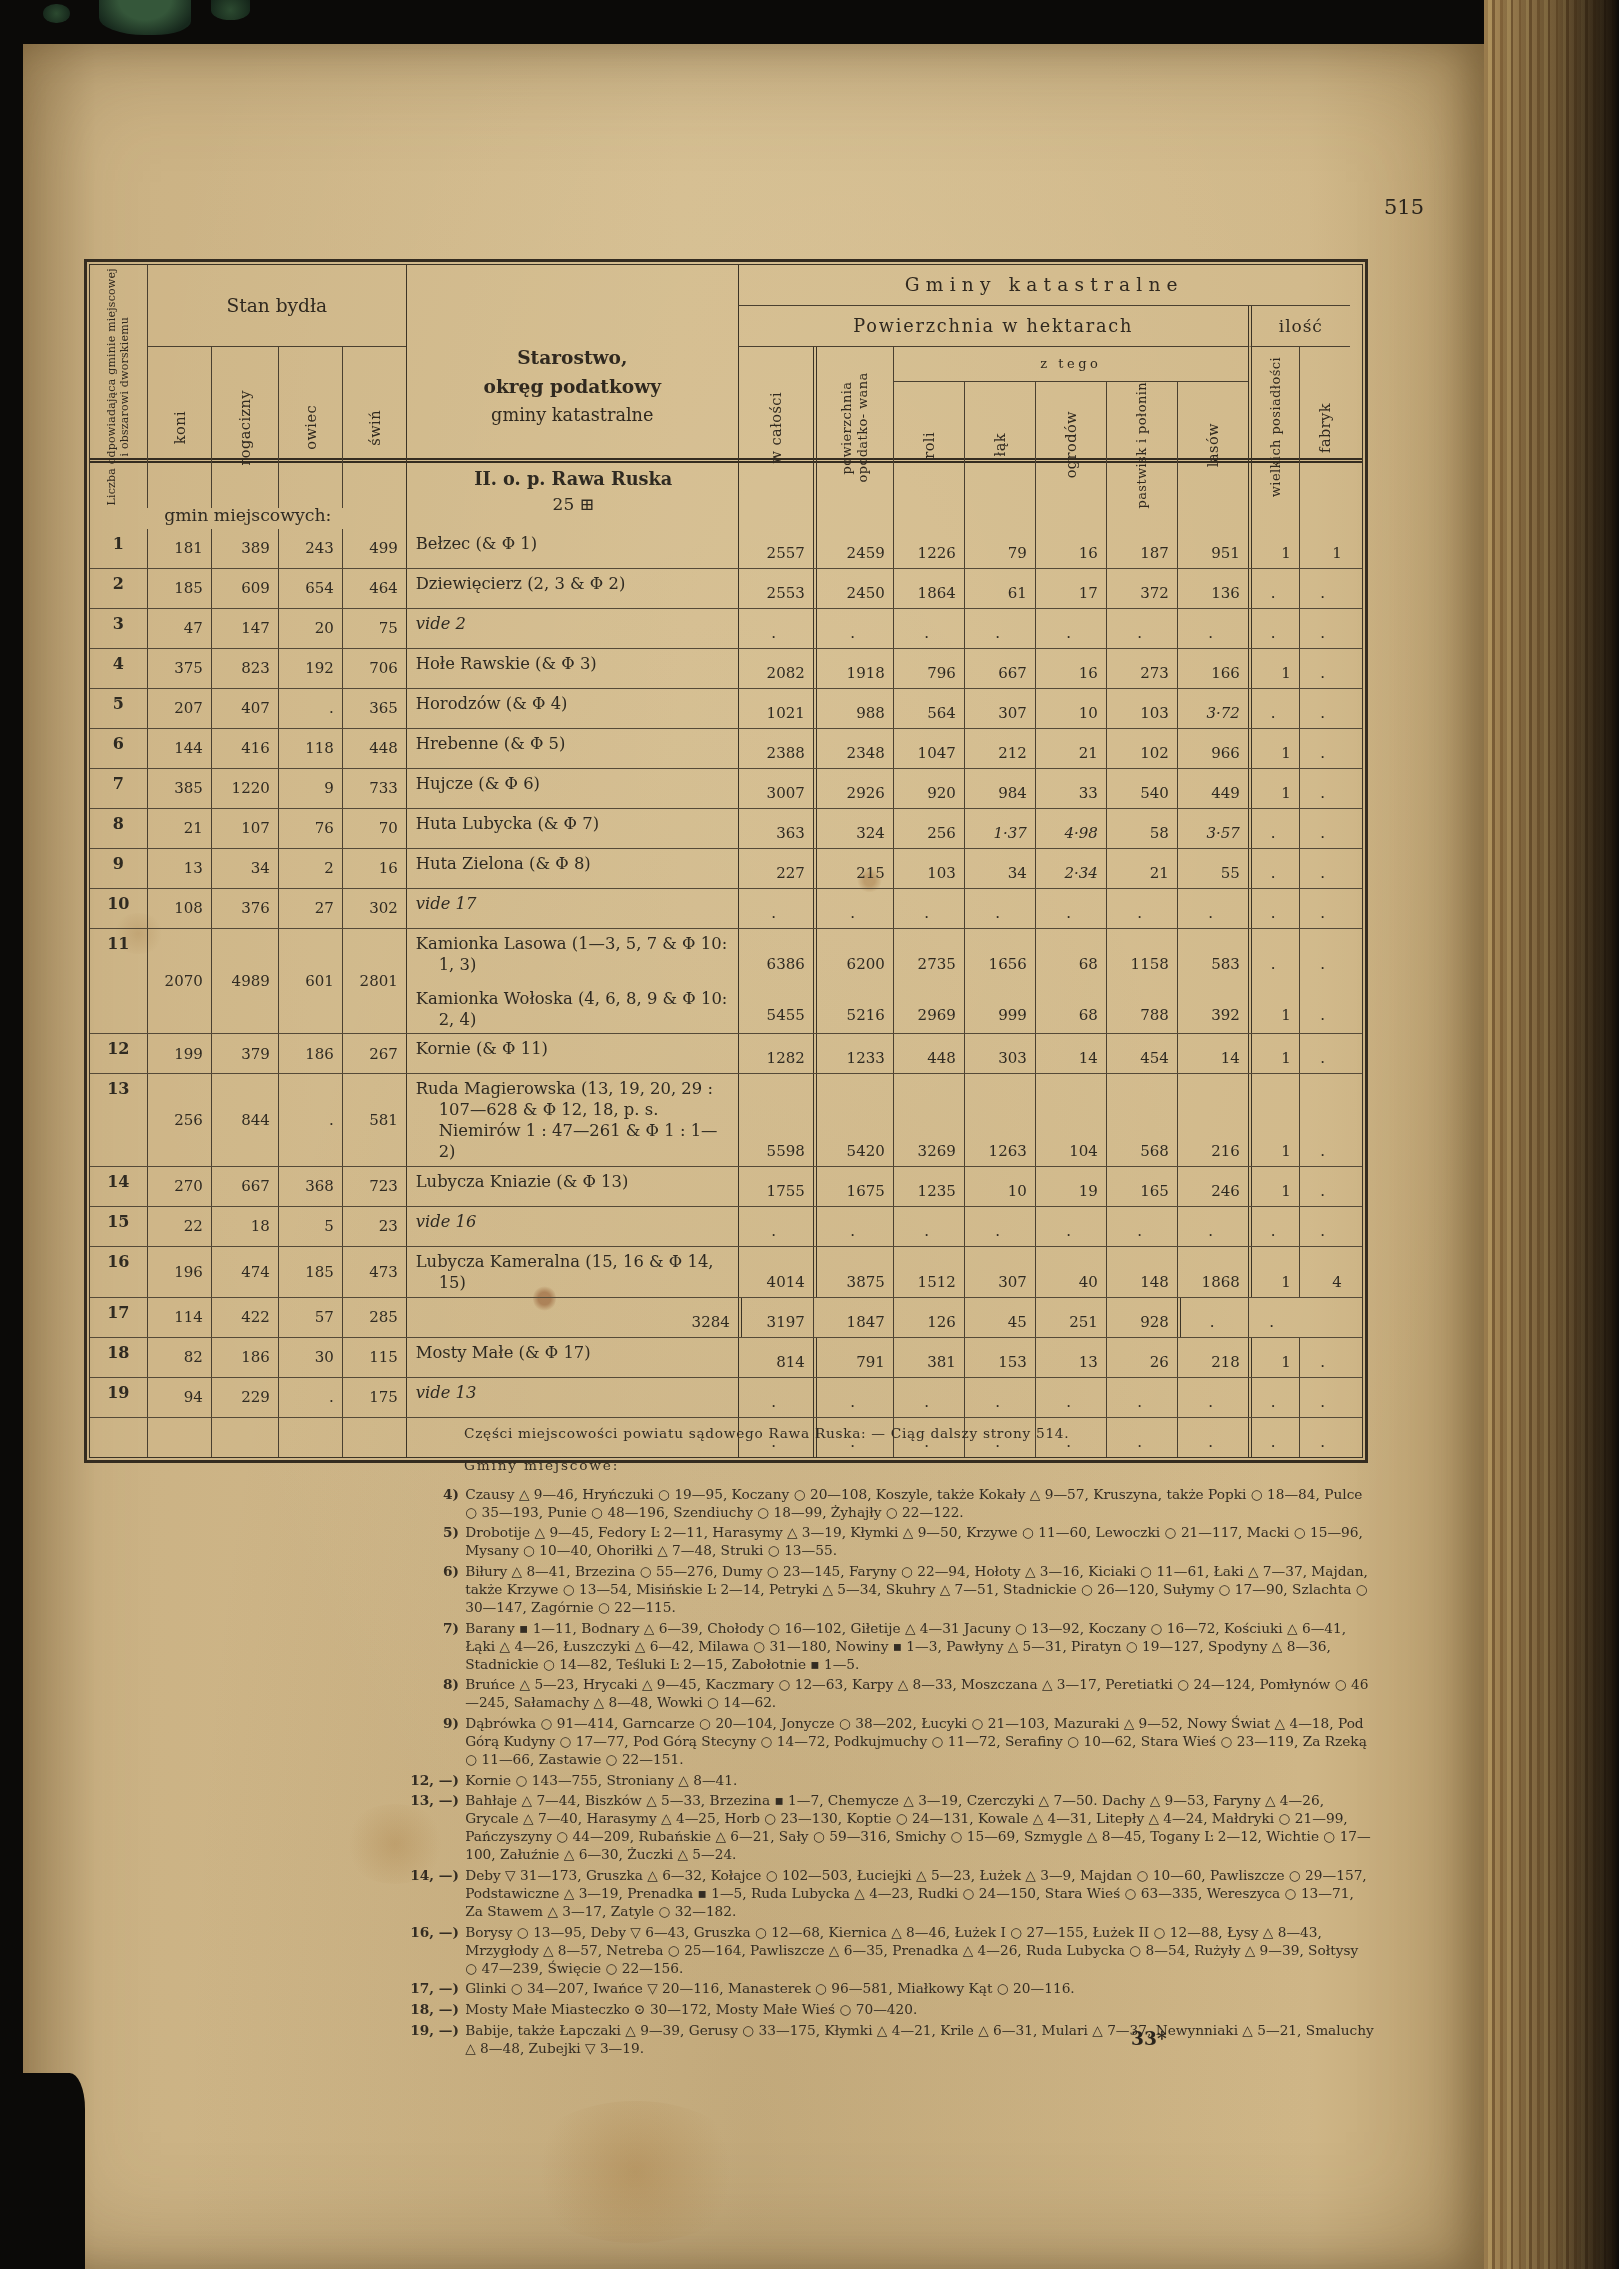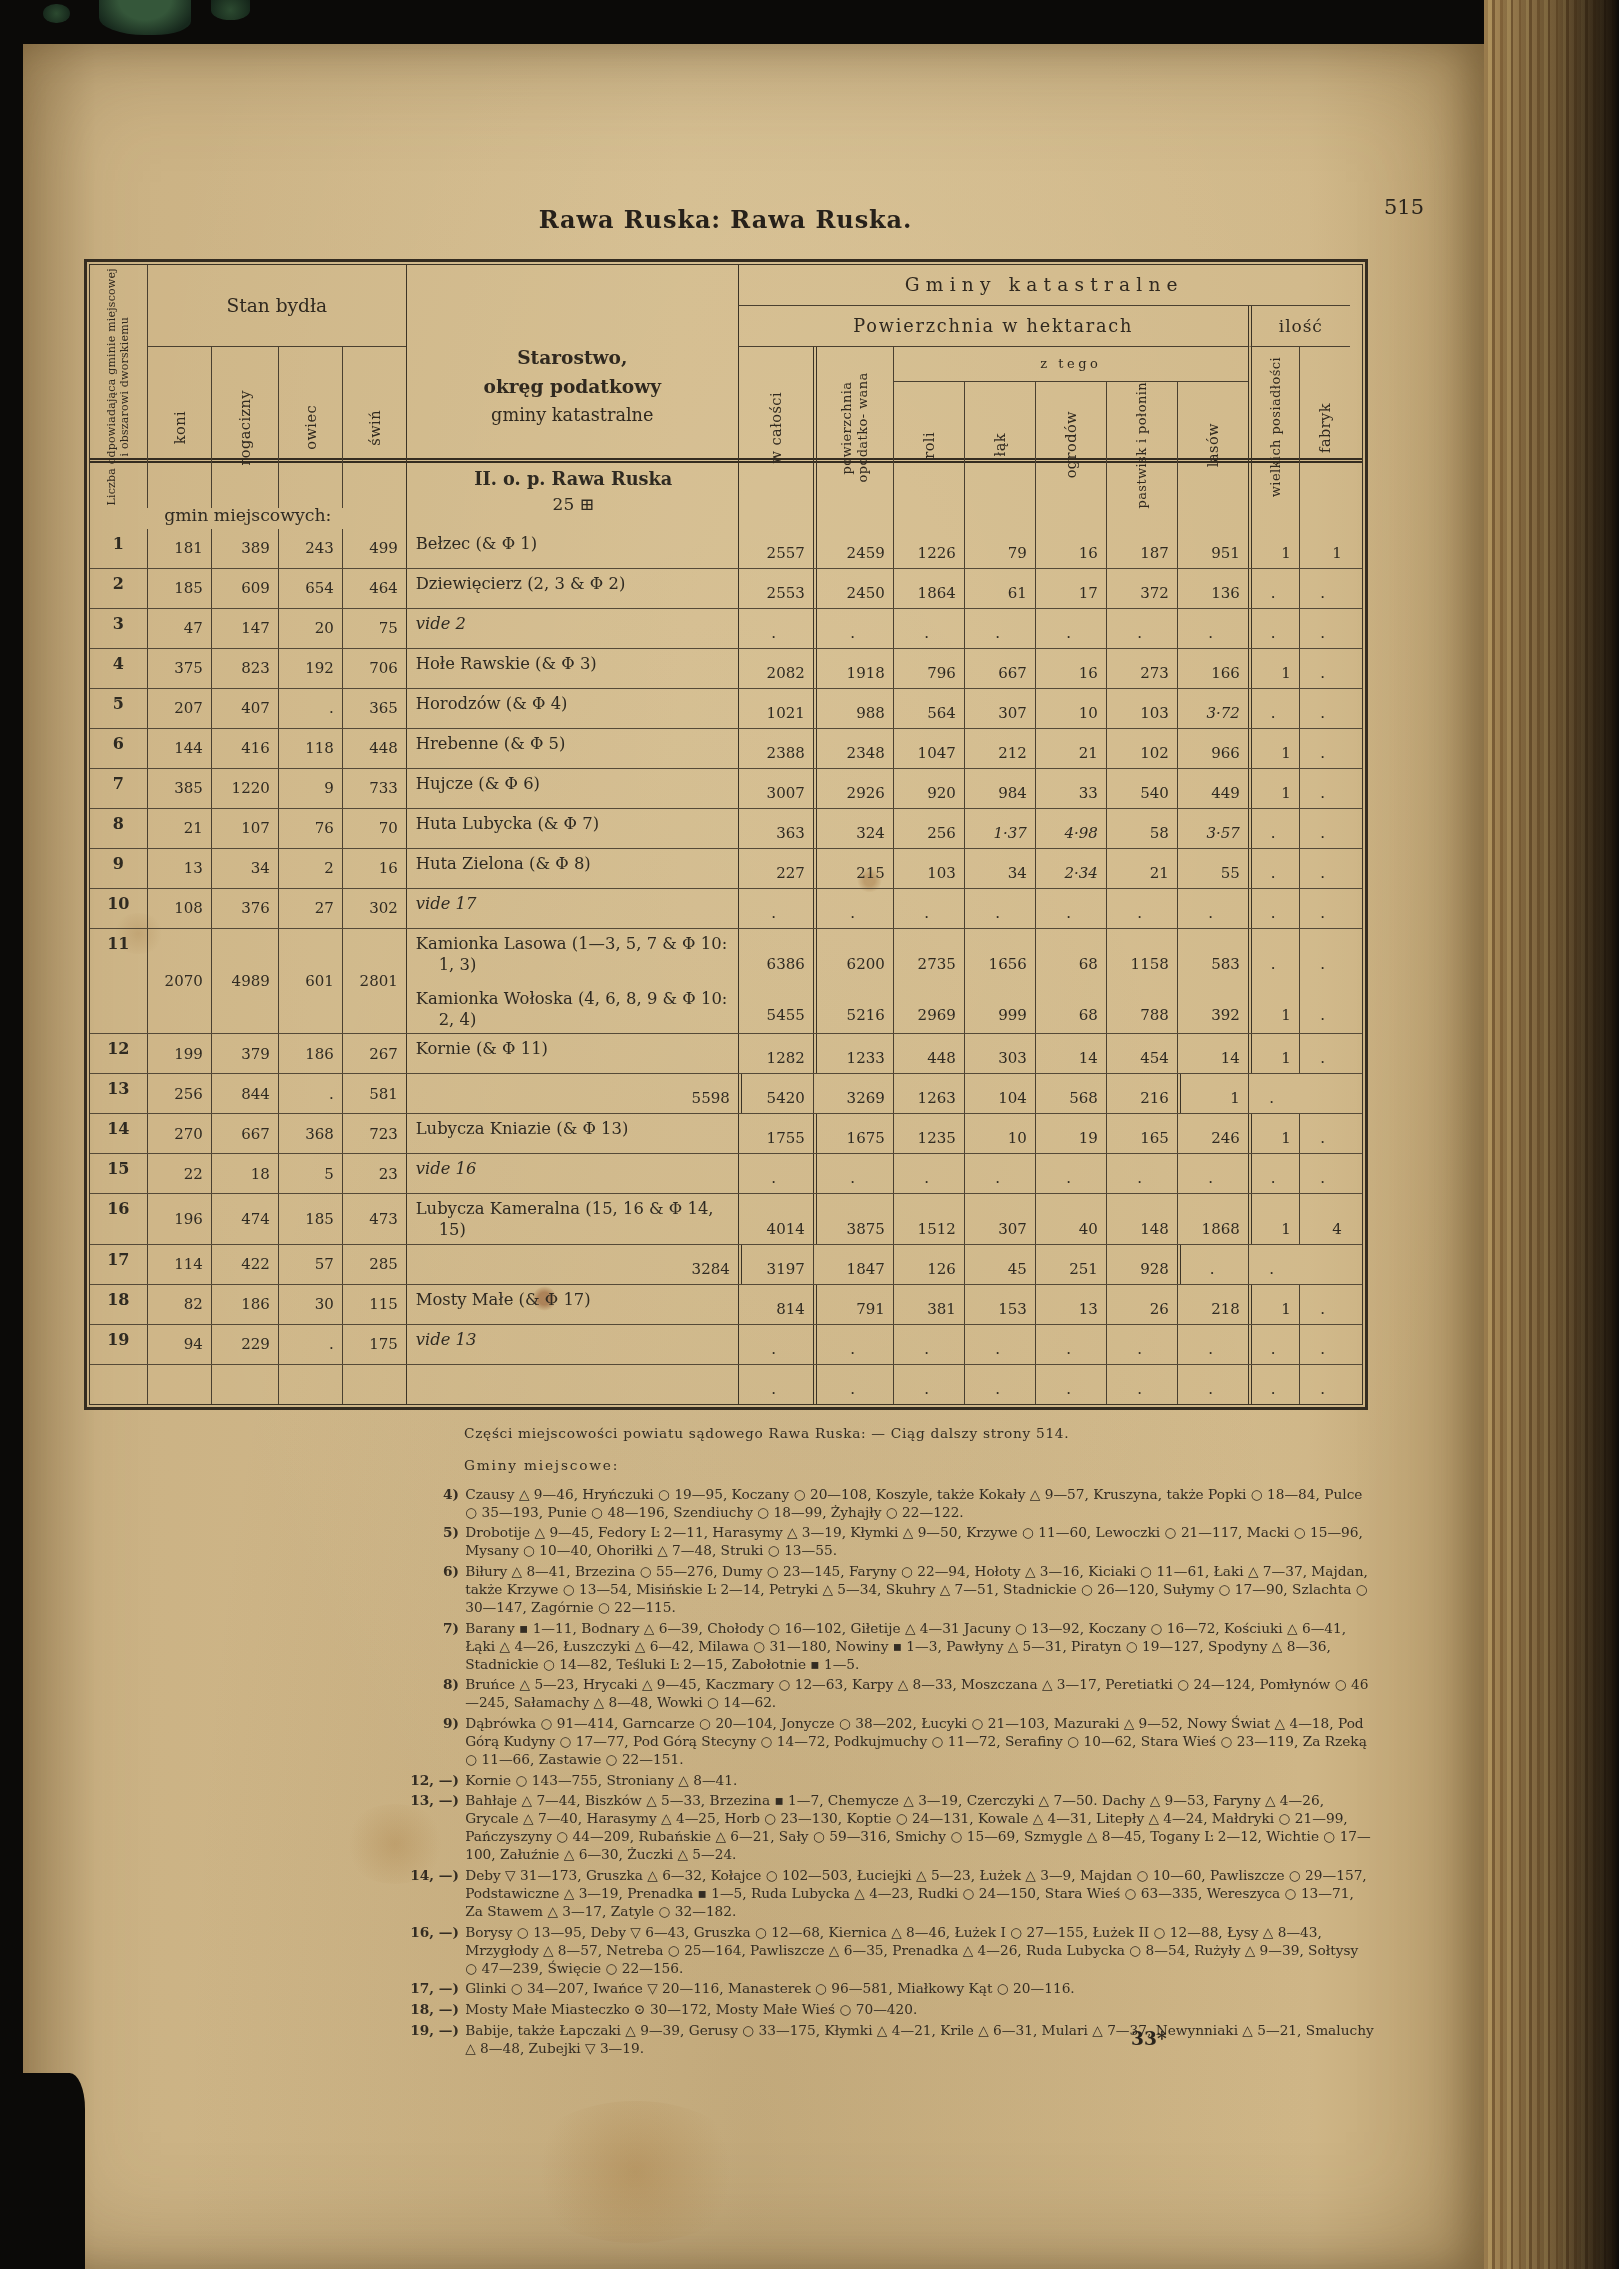--- a/index.html
+++ b/index.html
@@ -114,21 +114,20 @@
 <div class="blob blob2"></div>
 <div class="blob blob3"></div>
 
 <div class="page">
   <div class="stain stain1"></div>
   <div class="stain stain2"></div>
   <div class="stain stain3"></div>
   <div class="stain stain4"></div>
   <div class="stain stain5"></div>
 
-  <div class="running-title">Rawa Ruska: Rawa Ruska.</div>
   <div class="page-number">515</div>
 
   <div class="table-outer">
     <div class="table-inner">
 
       <div class="thead">
         <div class="hc h-num">
           <span class="vtext">Liczba odpowiadająca gminie miejscowej i obszarowi dworskiemu</span>
         </div>
         <div class="hc h-bydla-title bL bB">Stan bydła</div>
@@ -757,20 +756,23 @@
             </div>
             <div class="cell c-byd bL">
               <span class="num">844</span>
             </div>
             <div class="cell c-byd bL">
               <span class="num dot">.</span>
             </div>
             <div class="cell c-byd bL">
               <span class="num">581</span>
             </div>
+            <div class="cell c-name bL2">
+              <div class="nline">Ruda Magierowska (13, 19, 20, 29 : 107—628 &amp; Φ 12, 18, p. s. Niemirów 1 : 47—261 &amp; Φ 1 : 1—2)</div>
+            </div>
             <div class="cell c-v c-v0 bL2">
               <span class="num">5598</span>
             </div>
             <div class="cell c-v c-v1 bLd">
               <span class="num">5420</span>
             </div>
             <div class="cell c-v c-v2 bL">
               <span class="num">3269</span>
             </div>
             <div class="cell c-v c-v3 bL">

